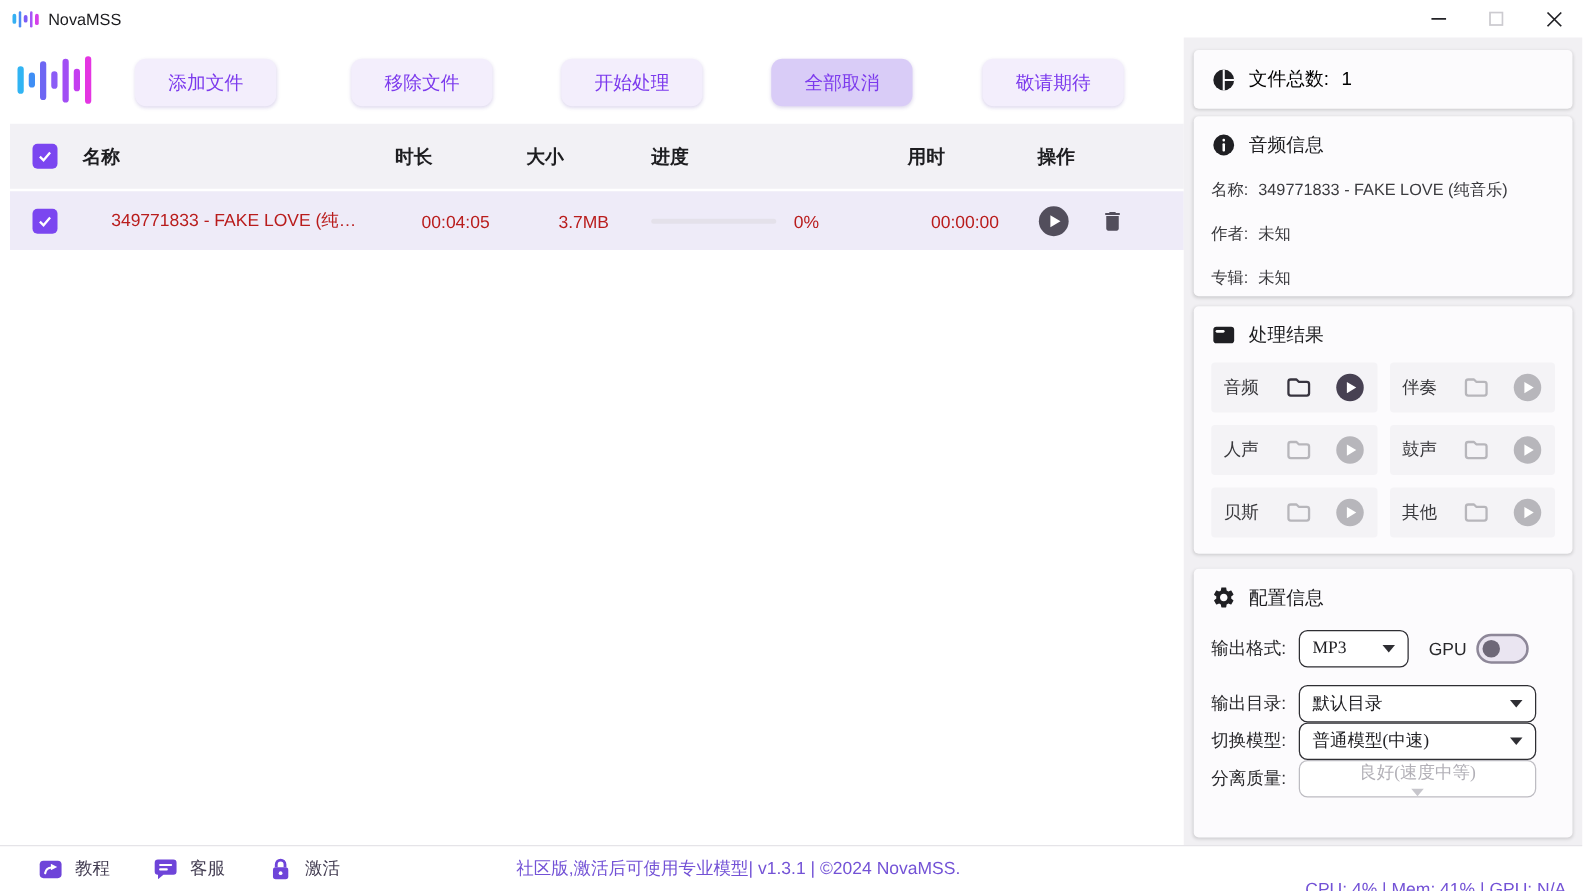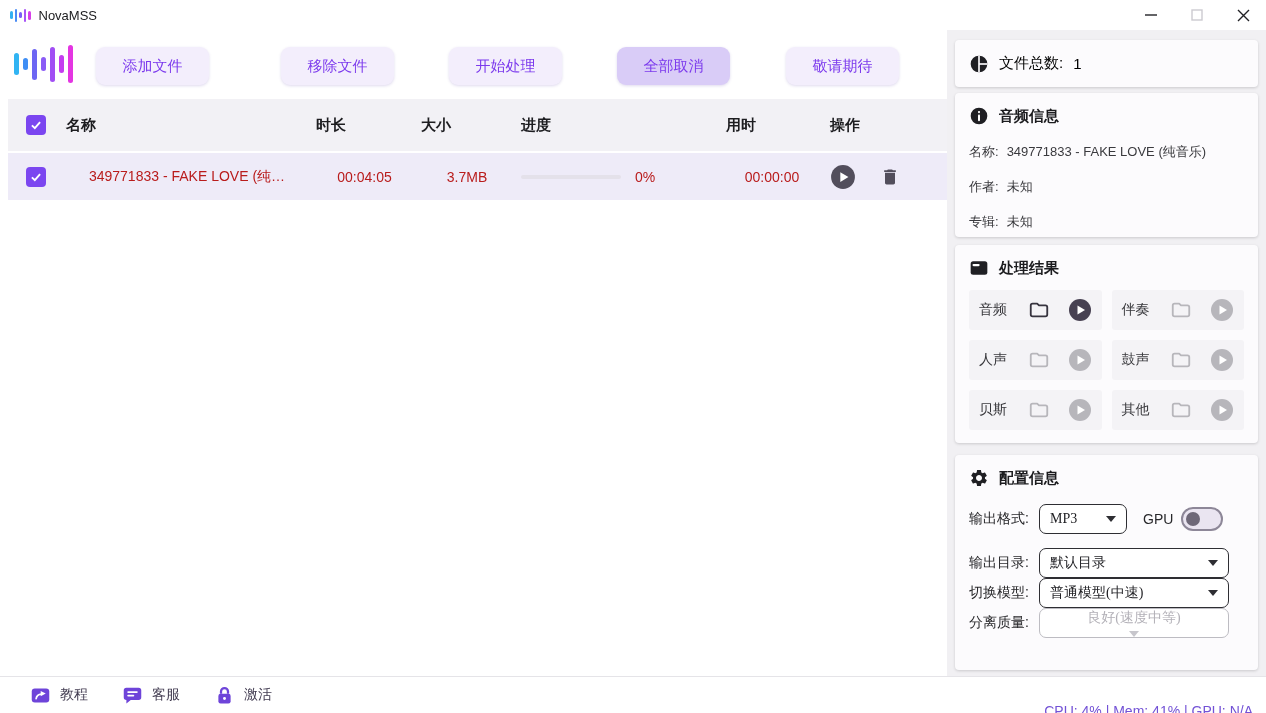--- a/index.html
+++ b/index.html
@@ -31,21 +31,21 @@
   .cell-check{padding-left:18px;}
   .checkbox{width:20px;height:20px;border-radius:4px;background:#7b46f0;display:flex;align-items:center;justify-content:center;cursor:pointer;}
   .progress-wrap{display:flex;align-items:center;gap:14px;padding-left:8px;}
   .progress-track{width:100px;height:4px;border-radius:2px;background:#e4e1ea;overflow:hidden;}
   .progress-fill{height:100%;background:#7b46f0;}
   .actions-wrap{display:flex;align-items:center;gap:24px;padding-left:12px;}
   .icon-btn{background:none;border:none;cursor:pointer;display:flex;align-items:center;justify-content:center;padding:0;}
   
   .sidebar-bg{position:absolute;left:947px;top:30px;width:319px;height:646px;background:#f1f0f3;}
   .card{position:absolute;left:955px;width:303px;background:#fcfbfd;border-radius:4px;box-shadow:0 1px 3px rgba(0,0,0,0.16);padding:0 14px;}
-  .card-title{display:flex;align-items:center;gap:10px;font-size:15px;font-weight:700;color:#1c1c1f;}
+  .card-title{display:flex;align-items:center;gap:10px;font-size:15px;font-weight:400;color:#1c1c1f;}
   .card-total{top:40px;height:47px;display:flex;align-items:center;gap:10px;font-size:15px;color:#000000;}
   .card-audio{top:93px;height:144px;padding-top:13px;}
   .audio-field{display:flex;gap:8px;font-size:13px;color:#3a3a3e;margin-top:17px;white-space:nowrap;}
   .card-results{top:245px;height:198px;padding-top:13px;}
   .results-grid{margin-top:12px;display:grid;grid-template-columns:1fr 1fr;gap:10px;}
   .result-item{height:40px;background:#f4f3f6;border-radius:3px;display:flex;align-items:center;justify-content:space-between;padding:0 10px;font-size:14px;color:#39393d;text-align:center;}
   .result-item .r-label{flex:0 0 auto;}
   .result-item .r-icons{display:flex;align-items:center;gap:18px;}
   .ri-enabled .folder-ic{color:#37343f;} .ri-enabled .play-ic{color:#474152;}
   .ri-disabled .folder-ic{color:#b7b6bb;} .ri-disabled .play-ic{color:#b7b6bb;}
@@ -104,21 +104,21 @@
 <div class="toolbar">
   <div class="logo-wave">
     <i style="height:22px;background:#31b4f3"></i>
       <i style="height:12px;background:#3f8ef5"></i>
       <i style="height:31px;background:#6d66f3"></i>
       <i style="height:14px;background:#8b5cf6"></i>
       <i style="height:35px;background:#a14ef4"></i>
       <i style="height:18px;background:#c43df0"></i>
       <i style="height:38px;background:#e435e2"></i>
   </div>
-  <button class="tb-btn" style="left:96px">添加文件</button>
+  <button class="tb-btn" style="left:108px">添加文件</button>
   <button class="tb-btn" style="left:281px">移除文件</button>
   <button class="tb-btn" style="left:449px">开始处理</button>
   <button class="tb-btn active" style="left:617px">全部取消</button>
   <button class="tb-btn" style="left:786px">敬请期待</button>
 </div>
 
 <div class="tbl-header tbl-grid">
   <div class="cell-check">
     <div class="checkbox">
       <svg width="14" height="14" viewBox="0 0 24 24">
@@ -371,14 +371,15 @@
     </div>
     <div class="f-link">
       <svg width="21" height="21" viewBox="0 0 24 24">
         <path d="M8 10V7.5a4 4 0 0 1 8 0V10" stroke="currentColor" stroke-width="2.6" fill="none"></path>
         <rect x="5" y="10" width="14" height="11" rx="2.5" fill="currentColor"></rect>
         <circle cx="12" cy="15.5" r="1.7" fill="#fff"></circle>
       </svg>
       <span>激活</span>
     </div>
   </div>
+  <div class="footer-center">社区版,激活后可使用专业模型| v1.3.1 | ©2024 NovaMSS.</div>
   <div class="footer-right">CPU: 4% | Mem: 41% | GPU: N/A</div>
 </div>
 
 </body></html>

